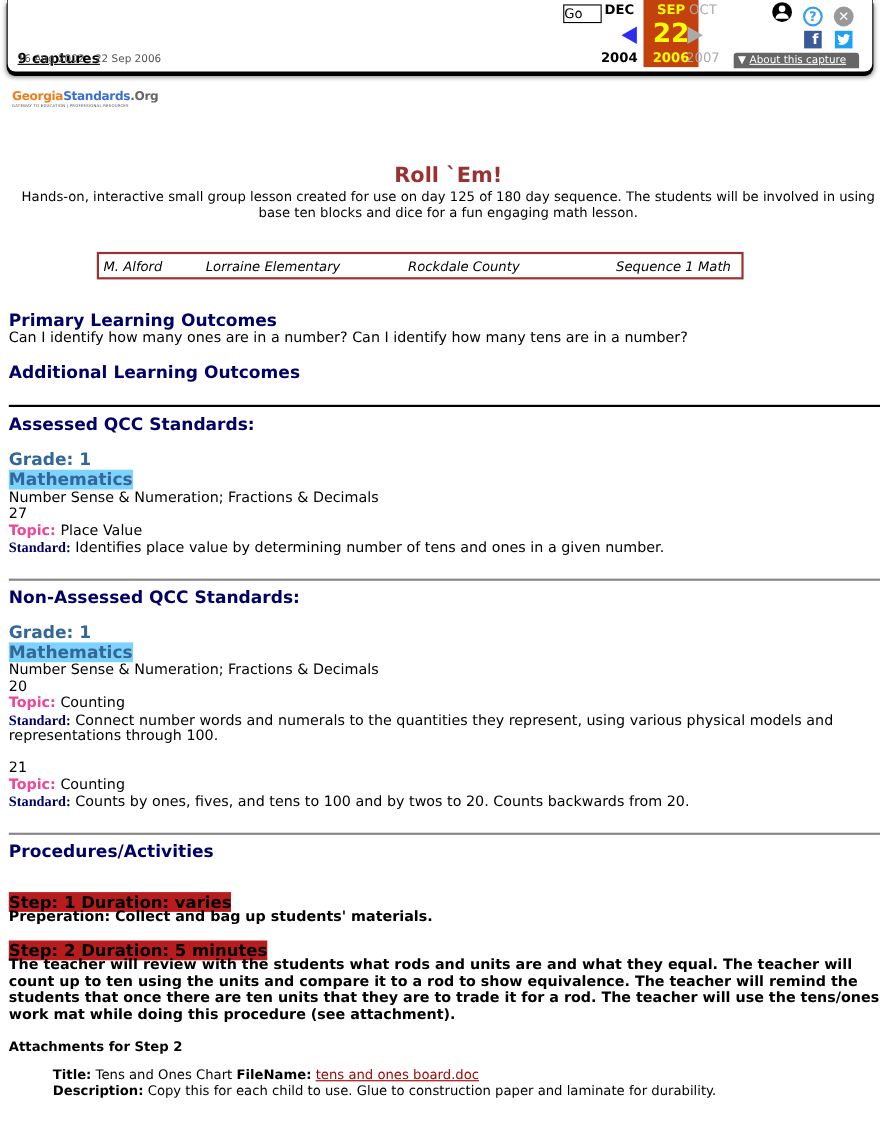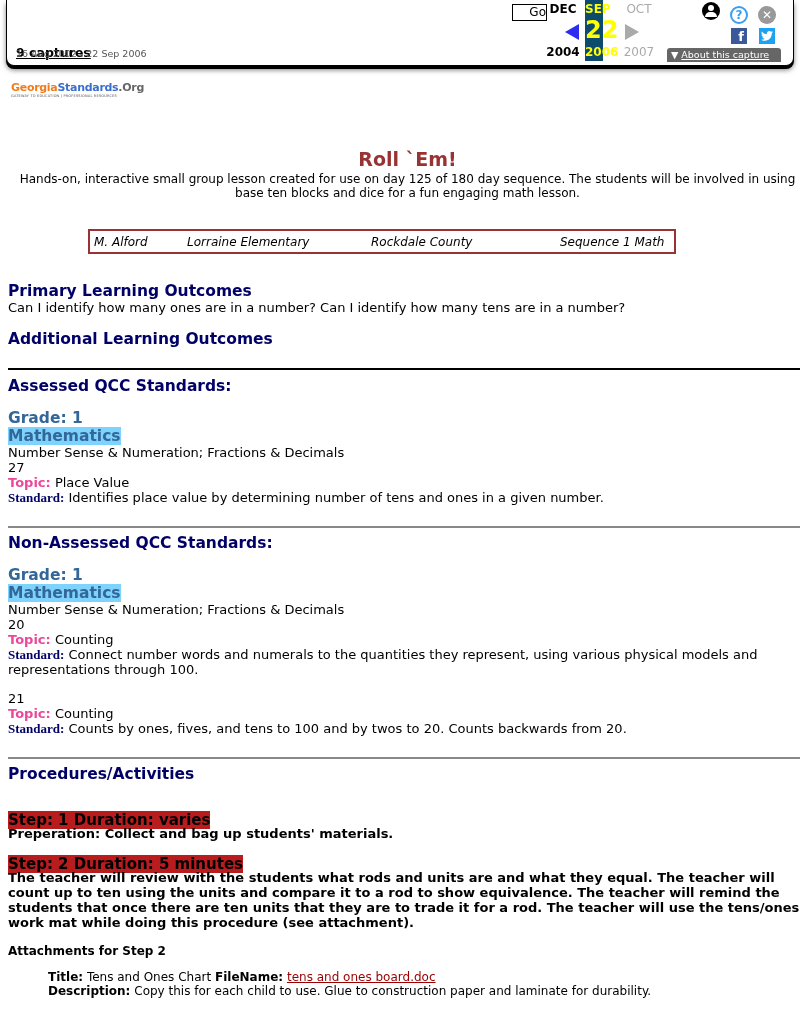--- a/index.html
+++ b/index.html
@@ -2,28 +2,28 @@
 <html><head>
 <meta charset="utf-8">
 <style>
   * { box-sizing: border-box; }
   html, body { margin: 0; padding: 0; }
   body { width: 800px; height: 1024px; overflow: hidden; background: #fff; font-family: "DejaVu Sans", sans-serif; font-size: 13px; color: #000; position: relative; }
 
   
   .wb { position: absolute; left: 6px; top: 0; width: 788px; height: 66px; background: #fff; border-radius: 0 0 8px 8px; box-shadow: 0 3px 0 #000, 0 4px 5px rgba(0,0,0,0.5); border: 1px solid #000; border-top: none; }
   .wb-url { position: absolute; left: 14px; top: 4px; width: 486px; height: 17px; border: 1px solid #777; font-family: "DejaVu Sans", sans-serif; font-size: 11.5px; padding: 1px 3px; line-height: 14px; white-space: nowrap; overflow: hidden; color: #000; }
-  .wb-go { position: absolute; left: 505px; top: 4px; width: 35px; height: 17px; border: 1px solid #000; background: #fff; font-size: 12px; line-height: 15px; text-align: right; padding: 0; font-family: "DejaVu Sans", sans-serif; }
+  .wb-go { position: absolute; left: 505px; top: 4px; width: 35px; height: 17px; border: 1px solid #000; background: #fff; font-size: 12px; line-height: 15px; text-align: left; padding: 0; font-family: "DejaVu Sans", sans-serif; }
   .wb-caps { position: absolute; left: 9px; top: 45px; font-size: 12.5px; font-weight: bold; color: #000000; text-decoration: underline; }
   .wb-range { position: absolute; left: 9px; top: 48px; font-size: 9.5px; color: #555; }
   .wb-cal { position: absolute; top: 0; font-weight: bold; text-align: center; }
   .wb-m { font-size: 12px; height: 18px; line-height: 18px; }
   .wb-y { font-size: 12px; height: 18px; line-height: 18px; }
   .prev { left: 543px; width: 40px; color: #000; }
-  .cur { left: 585px; width: 18px; background: #0c4a6e; color: #ff0; height: 61px; }
+  .cur { left: 585px; width: 50px; background: #c2410c; color: #ff0; height: 61px; }
   .nxt { left: 621px; width: 36px; color: #aaa; font-weight: normal; }
   .cur .wb-day { font-size: 24px; height: 25px; line-height: 25px; font-weight: bold; }
   .arr-prev { position: absolute; left: 565px; top: 24px; width: 0; height: 0; border-top: 8px solid transparent; border-bottom: 8px solid transparent; border-right: 14px solid #2d2df2; }
   .arr-next { position: absolute; left: 625px; top: 24px; width: 0; height: 0; border-top: 8px solid transparent; border-bottom: 8px solid transparent; border-left: 14px solid #aaa; }
   .nxt .wb-spacer { height: 25px; }
   .wb-user { position: absolute; left: 702px; top: 2px; width: 18px; height: 18px; border-radius: 50%; background: #000; }
   .wb-user::before { content: ""; position: absolute; left: 6px; top: 3px; width: 6px; height: 6px; border-radius: 50%; background: #fff; }
   .wb-user::after { content: ""; position: absolute; left: 3px; top: 10px; width: 12px; height: 5px; border-radius: 6px 6px 0 0; background: #fff; }
   .wb-help { position: absolute; left: 730px; top: 6px; width: 18px; height: 18px; border-radius: 50%; border: 2px solid #3a9ef0; color: #3a9ef0; font-size: 12px; font-weight: bold; line-height: 14px; text-align: center; }
   .wb-close { position: absolute; left: 758px; top: 6px; width: 18px; height: 18px; border-radius: 50%; background: #999; color: #fff; font-size: 12px; font-weight: bold; line-height: 18px; text-align: center; }

